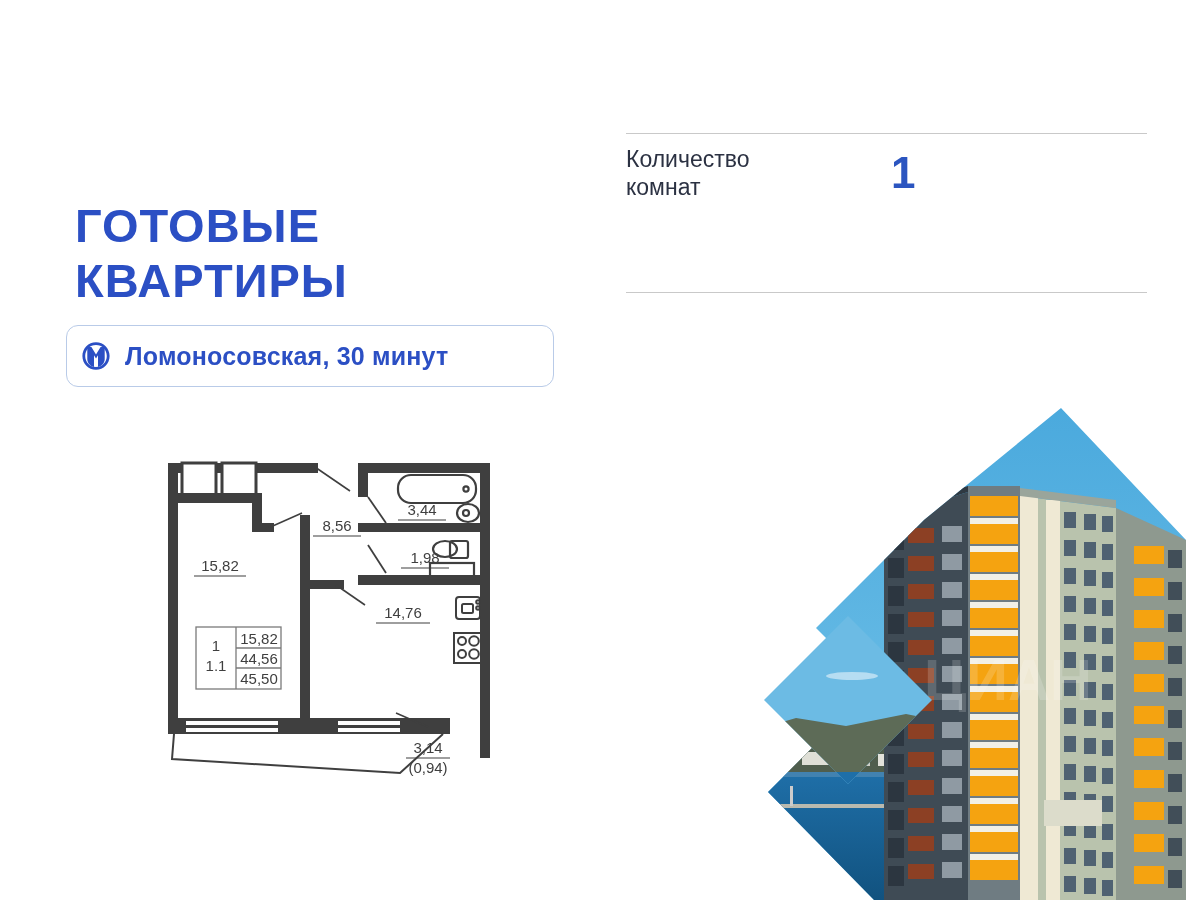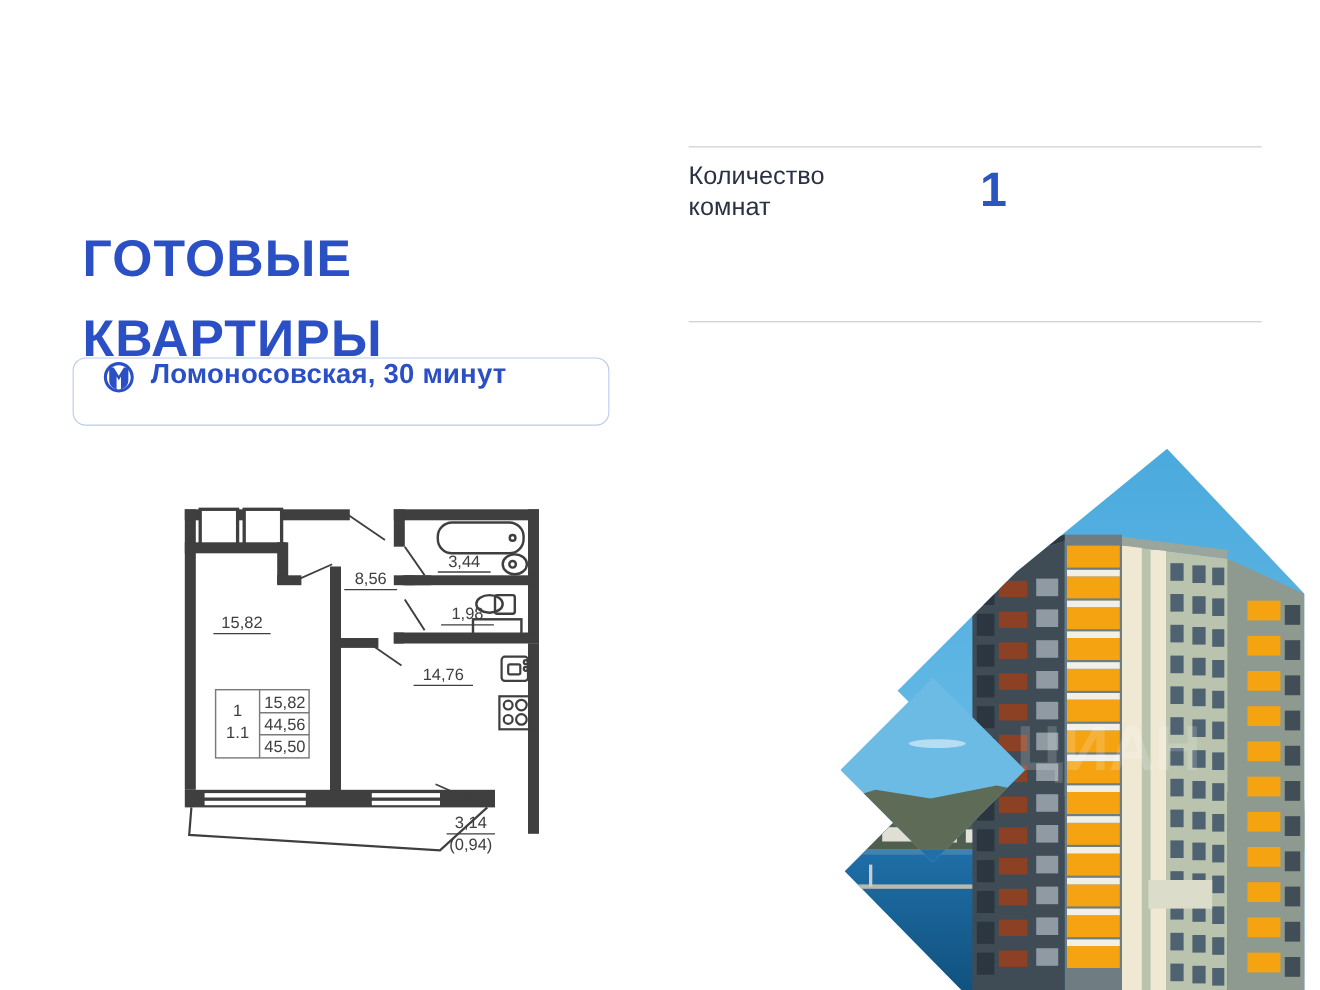--- a/index.html
+++ b/index.html
@@ -8,37 +8,37 @@
     background:#ffffff;
     font-family:"Liberation Sans", sans-serif;
     overflow:hidden;
     position:relative;
   }
   .stage{position:absolute;inset:0;width:1200px;height:900px;}
 
   
   .headline{
     position:absolute;left:75px;top:198px;
-    font-size:47px;line-height:73px;
+    font-size:47px;line-height:55px;
     font-weight:bold;letter-spacing:1px;
     color:#2b4fc4;
     text-transform:uppercase;
     white-space:pre-line;
   }
 
   
   .metro-badge{
     position:absolute;left:66px;top:325px;
     width:488px;height:62px;
     border:1.5px solid #b9cbe8;
     border-radius:12px;
     background:#fff;
-    display:flex;align-items:flex-start;
+    display:flex;align-items:center;
     box-sizing:border-box;
-    padding-left:24px;
+    padding-left:12px;
   }
   .metro-icon{width:34px;height:34px;flex:0 0 34px;display:block;}
   .metro-label{
     font-size:25px;color:#2b4fc4;font-weight:bold;
     margin-left:12px;letter-spacing:.2px;white-space:nowrap;
   }
 
   
   .specs{
     position:absolute;left:626px;top:133px;

